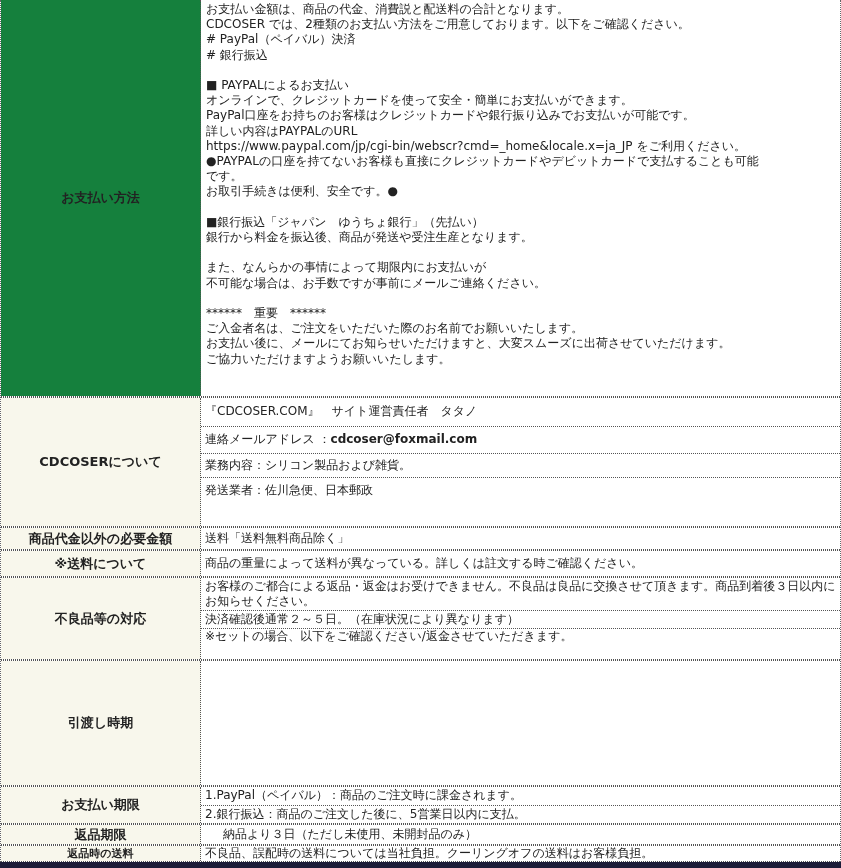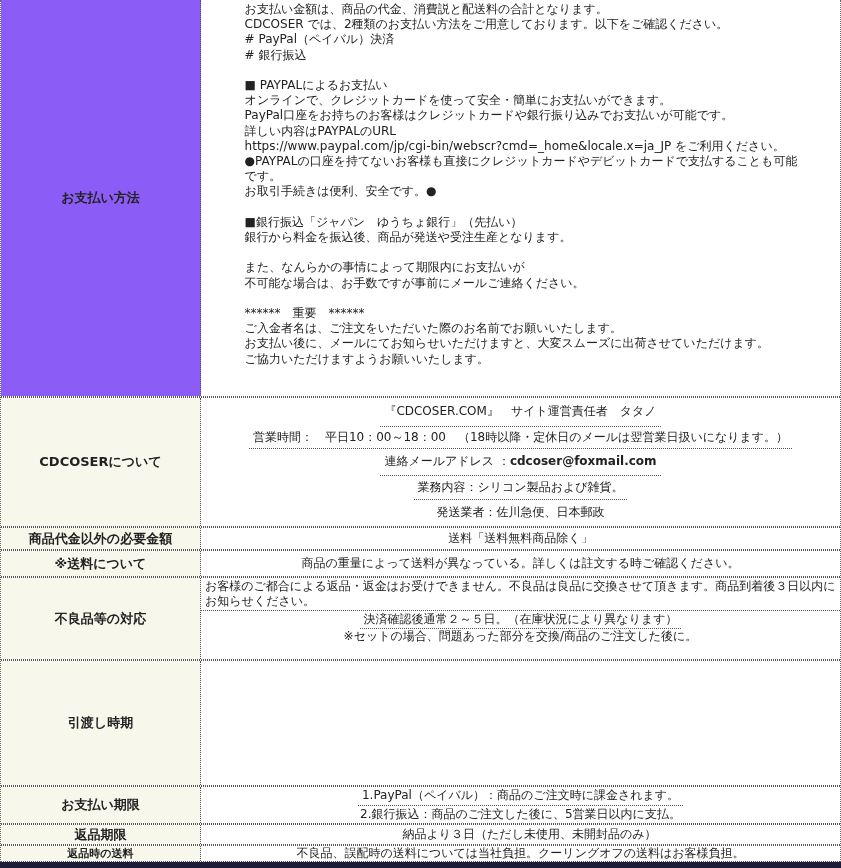--- a/index.html
+++ b/index.html
@@ -27,27 +27,26 @@
     align-items: center;
     justify-content: center;
     text-align: center;
     font-weight: bold;
     font-size: 13px;
     background: #f8f7ec;
     border-right: 1px dotted #555;
     padding: 0 6px;
     line-height: 16px;
   }
-  .row-payment .hcell { background: #8b5cf6; }
+  .row-payment .hcell { background: #15803d; }
   .ccell {
     flex: 1;
     display: flex;
     flex-direction: column;
     min-width: 0;
-    align-items: center;
   }
   .sub {
     padding: 1px 4px;
     line-height: 15.2px;
     white-space: pre-line;
     border-bottom: 1px dotted #555;
     overflow: hidden;
   }
   .sub:last-child { border-bottom: none; }
   .sub.vcenter {
@@ -112,21 +111,20 @@
 ご協力いただけますようお願いいたします。</div>
     </div>
   </div>
 
   <div class="row r2">
     <div class="hcell">
       <span>CDCOSERについて</span>
     </div>
     <div class="ccell">
       <div class="sub vcenter" style="height:29px">『CDCOSER.COM』　サイト運営責任者　タタノ</div>
-      <div class="sub vcenter" style="height:22px">営業時間：　平日10：00～18：00　（18時以降・定休日のメールは翌営業日扱いになります。）</div>
       <div class="sub vcenter" style="height:27px">
         <span>連絡メールアドレス ：</span>
           <span class="b">cdcoser@foxmail.com</span>
       </div>
       <div class="sub vcenter" style="height:24px">業務内容：シリコン製品および雑貨。</div>
       <div class="sub vcenter" style="height:26px">発送業者：佐川急便、日本郵政</div>
     </div>
   </div>
 
   <div class="row r3">
@@ -147,21 +145,21 @@
     </div>
   </div>
 
   <div class="row r5">
     <div class="hcell">
       <span>不良品等の対応</span>
     </div>
     <div class="ccell">
       <div class="sub" style="height:33px;white-space:normal">お客様のご都合による返品・返金はお受けできません。不良品は良品に交換させて頂きます。商品到着後３日以内にお知らせください。</div>
       <div class="sub vcenter" style="height:18px">決済確認後通常２～５日。（在庫状況により異なります）</div>
-      <div class="sub vcenter" style="height:16px">※セットの場合、問題あった部分を交換/商品のご注文した後に。</div>
+      <div class="sub vcenter" style="height:16px">※セットの場合、以下をご確認ください/返金させていただきます。</div>
     </div>
   </div>
 
   <div class="row r6">
     <div class="hcell">
       <span>引渡し時期</span>
     </div>
   </div>
 
   <div class="row r7">

